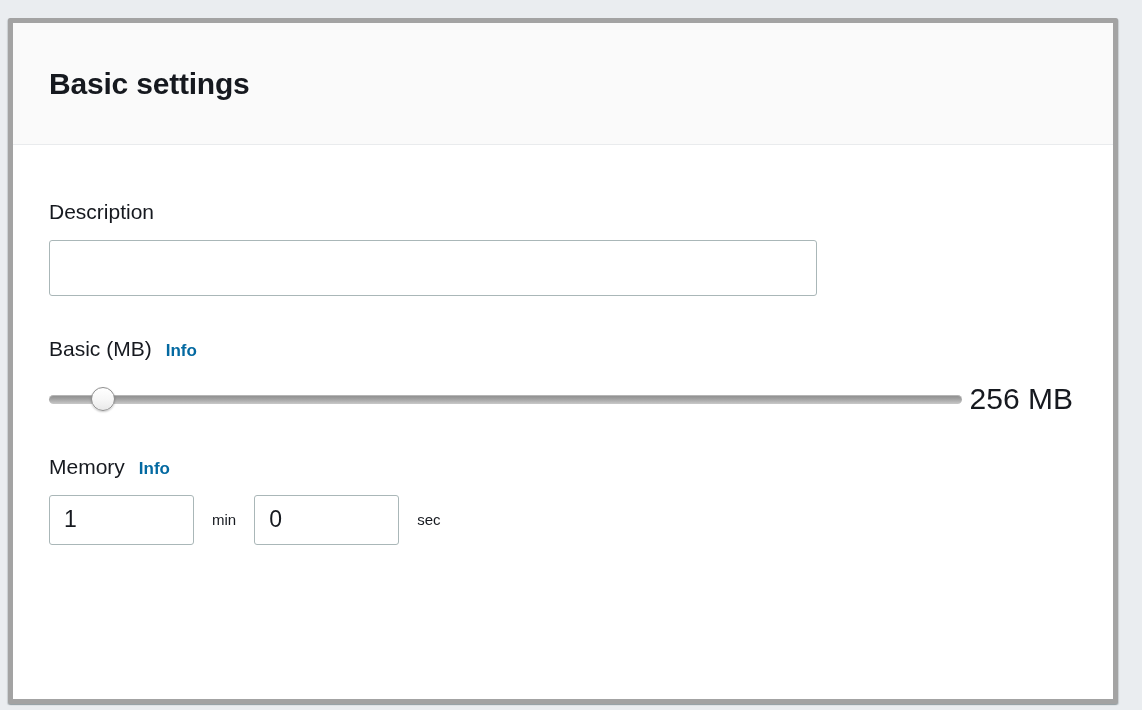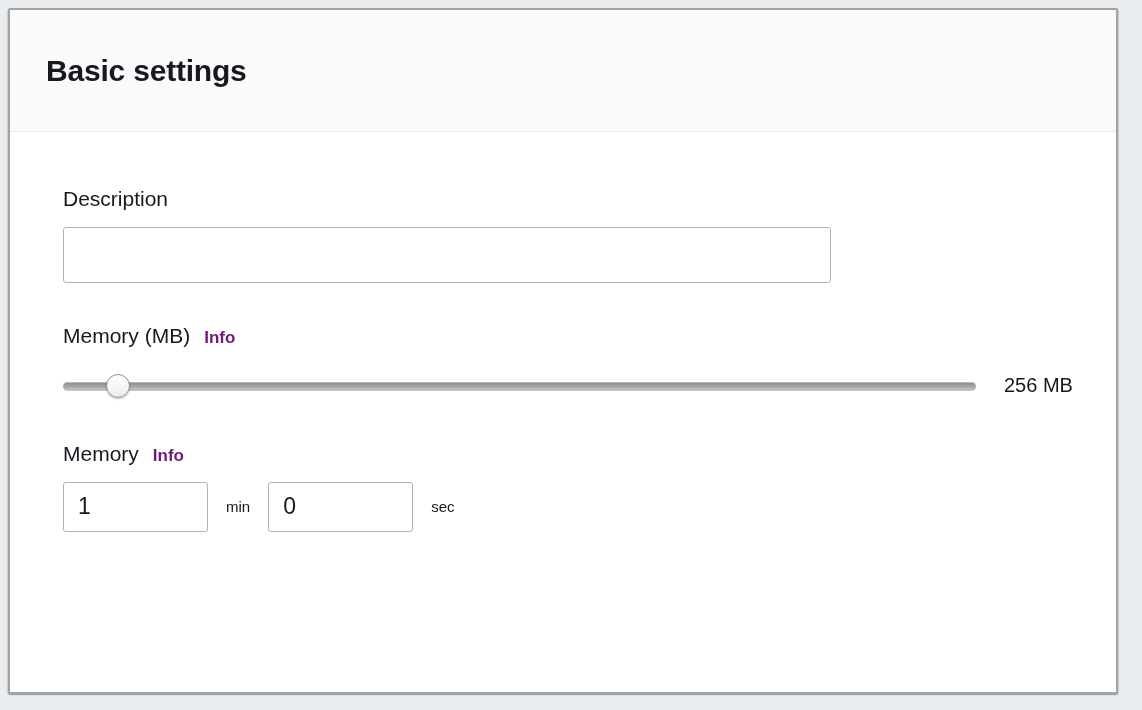--- a/index.html
+++ b/index.html
@@ -11,25 +11,25 @@
     height: 710px;
     background: #eaedf0;
     font-family: "Liberation Sans", sans-serif;
     -webkit-font-smoothing: antialiased;
     overflow: hidden;
   }
 
   .panel {
     position: absolute;
     left: 8px;
-    top: 8px;
+    top: 18px;
     width: 1110px;
     height: 686px;
     background: #ffffff;
-    border: 2px solid #a3a3a3;
+    border: 5px solid #a3a3a3;
     border-radius: 2px;
     box-sizing: border-box;
     box-shadow: 0 1px 1px 0 rgba(0,28,36,0.20),
                 1px 1px 1px 0 rgba(0,28,36,0.12),
                -1px 1px 1px 0 rgba(0,28,36,0.12);
   }
 
   .panel-header {
     height: 122px;
     background: #fafafa;
@@ -43,33 +43,32 @@
   .panel-title {
     font-size: 30px;
     font-weight: bold;
     color: #16191f;
     letter-spacing: -0.2px;
     line-height: 1.1;
   }
 
   .panel-body {
     padding: 54px 40px 0 36px;
-    margin-left: 17px;
   }
 
   .field-label {
     font-size: 21px;
     color: #16191f;
     line-height: 1.2;
     display: flex;
     align-items: baseline;
   }
 
   .info-link {
-    color: #701a75;
+    color: #0369a1;
     font-size: 17px;
     font-weight: bold;
     margin-left: 14px;
     text-decoration: none;
     cursor: pointer;
     text-align: center;
   }
 
   .field-desc {
     font-size: 19px;
@@ -133,21 +132,21 @@
     margin-left: -12px;
     box-sizing: border-box;
     border-radius: 50%;
     background: linear-gradient(to bottom, #ffffff 0%, #f6f6f6 55%, #e9e9e9 100%);
     border: 1px solid #8f8f8f;
     box-shadow: 0 1px 2px rgba(0,0,0,0.22);
     cursor: pointer;
   }
 
   .slider-value {
-    font-size: 20px;
+    font-size: 30px;
     color: #16191f;
     margin-left: 28px;
     white-space: nowrap;
   }
 
   
   .timeout-row {
     display: flex;
     align-items: center;
     margin-top: 16px;
@@ -187,21 +186,21 @@
 
     <div class="desc-block">
       <div class="field-label">
         <span>Description</span>
       </div>
       <input class="text-input" type="text" placeholder="" style="">
     </div>
 
     <div class="memory-block">
       <div class="field-label">
-        <span>Memory (MB)</span>
+        <span>Basic (MB)</span>
         <a class="info-link" href="#">Info</a>
       </div>
 
       <div class="slider-row">
         <div class="slider-wrap">
           <div class="slider-track"></div>
           <div class="slider-thumb" id="memThumb" style="left: 6%;"></div>
         </div>
         <div class="slider-value">256 MB</div>
       </div>

